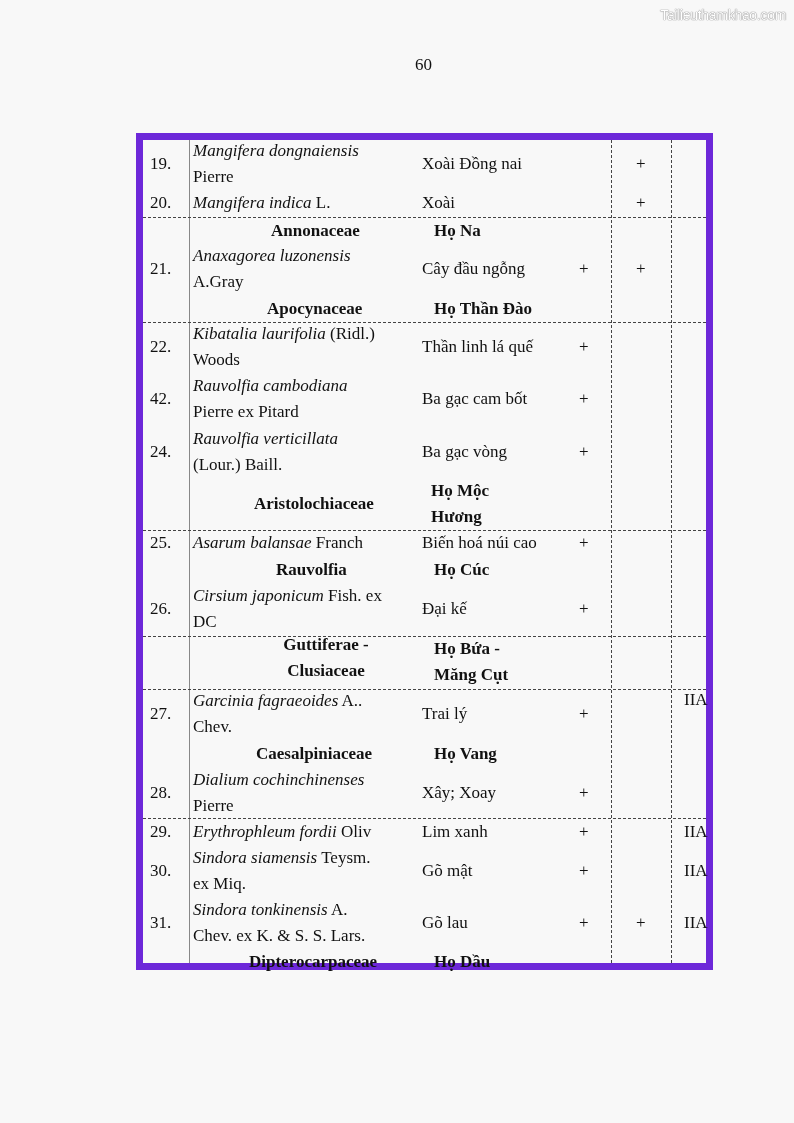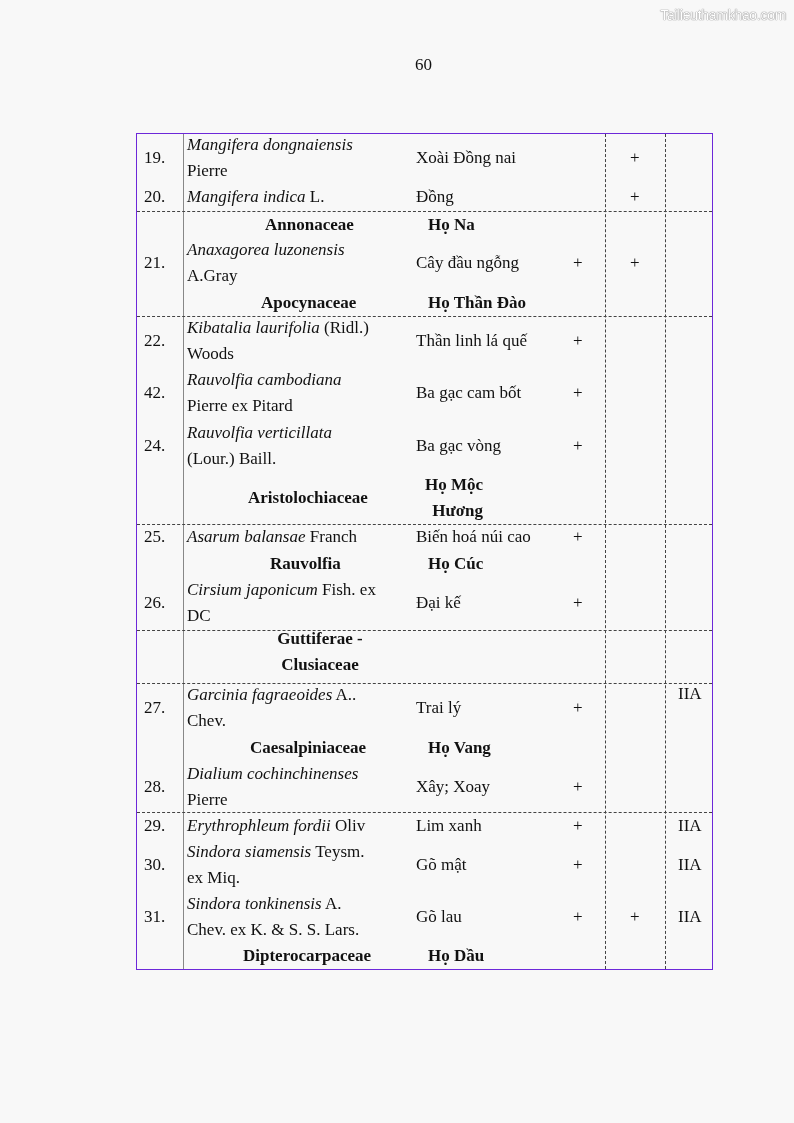--- a/index.html
+++ b/index.html
@@ -1,32 +1,32 @@
 <!DOCTYPE html>
 <html><head>
 <meta charset="utf-8">
 <style>
   html, body { margin:0; padding:0; }
   body { width:794px; height:1123px; background:#f8f8f8; position:relative; font-family:"Liberation Serif", serif; color:#111; overflow:hidden; }
   .watermark { position:absolute; top:7px; right:8px; font-family:"Liberation Sans", sans-serif; font-size:14px; color:#fff; text-shadow: 0 0 1px #777, 0 0 1px #777; letter-spacing:-0.3px; }
   .page-num { position:absolute; top:55px; left:0; width:847px; text-align:center; font-size:17px; }
-  .table { position:absolute; left:136px; top:133px; width:577px; height:837px; border:1px solid #6d28d9; box-sizing:border-box; }
+  .table { position:absolute; left:136px; top:133px; width:577px; height:837px; border:7px solid #6d28d9; box-sizing:border-box; }
   .vline { position:absolute; top:0; bottom:0; width:0; }
   .vline.dash { border-left:1px dashed #444; }
   .vline.solid { border-left:1px solid #888; }
   .hline { position:absolute; left:0; right:0; height:0; border-top:1px dashed #444; }
   .cell { position:absolute; font-size:17px; line-height:25.5px; white-space:nowrap; }
   .num { left:7px; }
   .sci { left:50px; }
   .viet { left:279px; }
   .p4 { left:436px; }
   .p5 { left:493px; }
   .c6 { left:541px; }
   i { font-style:italic; }
-  .fam { font-weight:bold;text-align:right; }
+  .fam { font-weight:bold; }
 </style>
 </head>
 <body>
 
 <div class="watermark">Tailieuthamkhao.com</div>
 <div class="page-num">60</div>
 
 <div class="table">
   <div class="vline solid" style="left:46px"></div>
   <div class="vline dash" style="left:468px"></div>
@@ -41,21 +41,21 @@
   <div>
     <div class="cell num" style="top:11px">19.</div>
     <div class="cell sci" style="top:-2px"><i>Mangifera dongnaiensis</i><span></span><br><span>Pierre</span></div>
     <div class="cell viet" style="top:11px">Xoài Đồng nai</div>
     <div class="cell p5" style="top:11px">+</div>
   </div>
 
   <div>
     <div class="cell num" style="top:50px">20.</div>
     <div class="cell sci" style="top:50px"><i>Mangifera indica</i><span> L.</span></div>
-    <div class="cell viet" style="top:50px">Đồng</div>
+    <div class="cell viet" style="top:50px">Xoài</div>
     <div class="cell p5" style="top:50px">+</div>
   </div>
 
   <div class="cell fam" style="top:78px;left:128px">Annonaceae</div>
   <div class="cell fam viet" style="top:78px;left:291px">Họ Na</div>
 
   <div>
     <div class="cell num" style="top:116px">21.</div>
     <div class="cell sci" style="top:103px"><i>Anaxagorea luzonensis</i><br><span>A.Gray</span></div>
     <div class="cell viet" style="top:116px">Cây đầu ngỗng</div>
@@ -101,20 +101,21 @@
   <div class="cell fam viet" style="top:417px;left:291px">Họ Cúc</div>
 
   <div>
     <div class="cell num" style="top:456px">26.</div>
     <div class="cell sci" style="top:443px"><i>Cirsium japonicum</i><span> Fish. ex</span><br><span>DC</span></div>
     <div class="cell viet" style="top:456px">Đại kế</div>
     <div class="cell p4" style="top:456px">+</div>
   </div>
 
   <div class="cell fam" style="top:492px;left:128px;text-align:center;width:110px"><span>Guttiferae -</span><br><span>Clusiaceae</span></div>
+  <div class="cell fam viet" style="top:496px;left:291px"><span>Họ Bứa -</span><br><span>Măng Cụt</span></div>
 
   <div>
     <div class="cell num" style="top:561px">27.</div>
     <div class="cell sci" style="top:548px"><i>Garcinia fagraeoides</i><span> A..</span><br><span>Chev.</span></div>
     <div class="cell viet" style="top:561px">Trai lý</div>
     <div class="cell p4" style="top:561px">+</div>
     <div class="cell c6" style="top:547px">IIA</div>
   </div>
 
   <div class="cell fam" style="top:601px;left:113px">Caesalpiniaceae</div>

